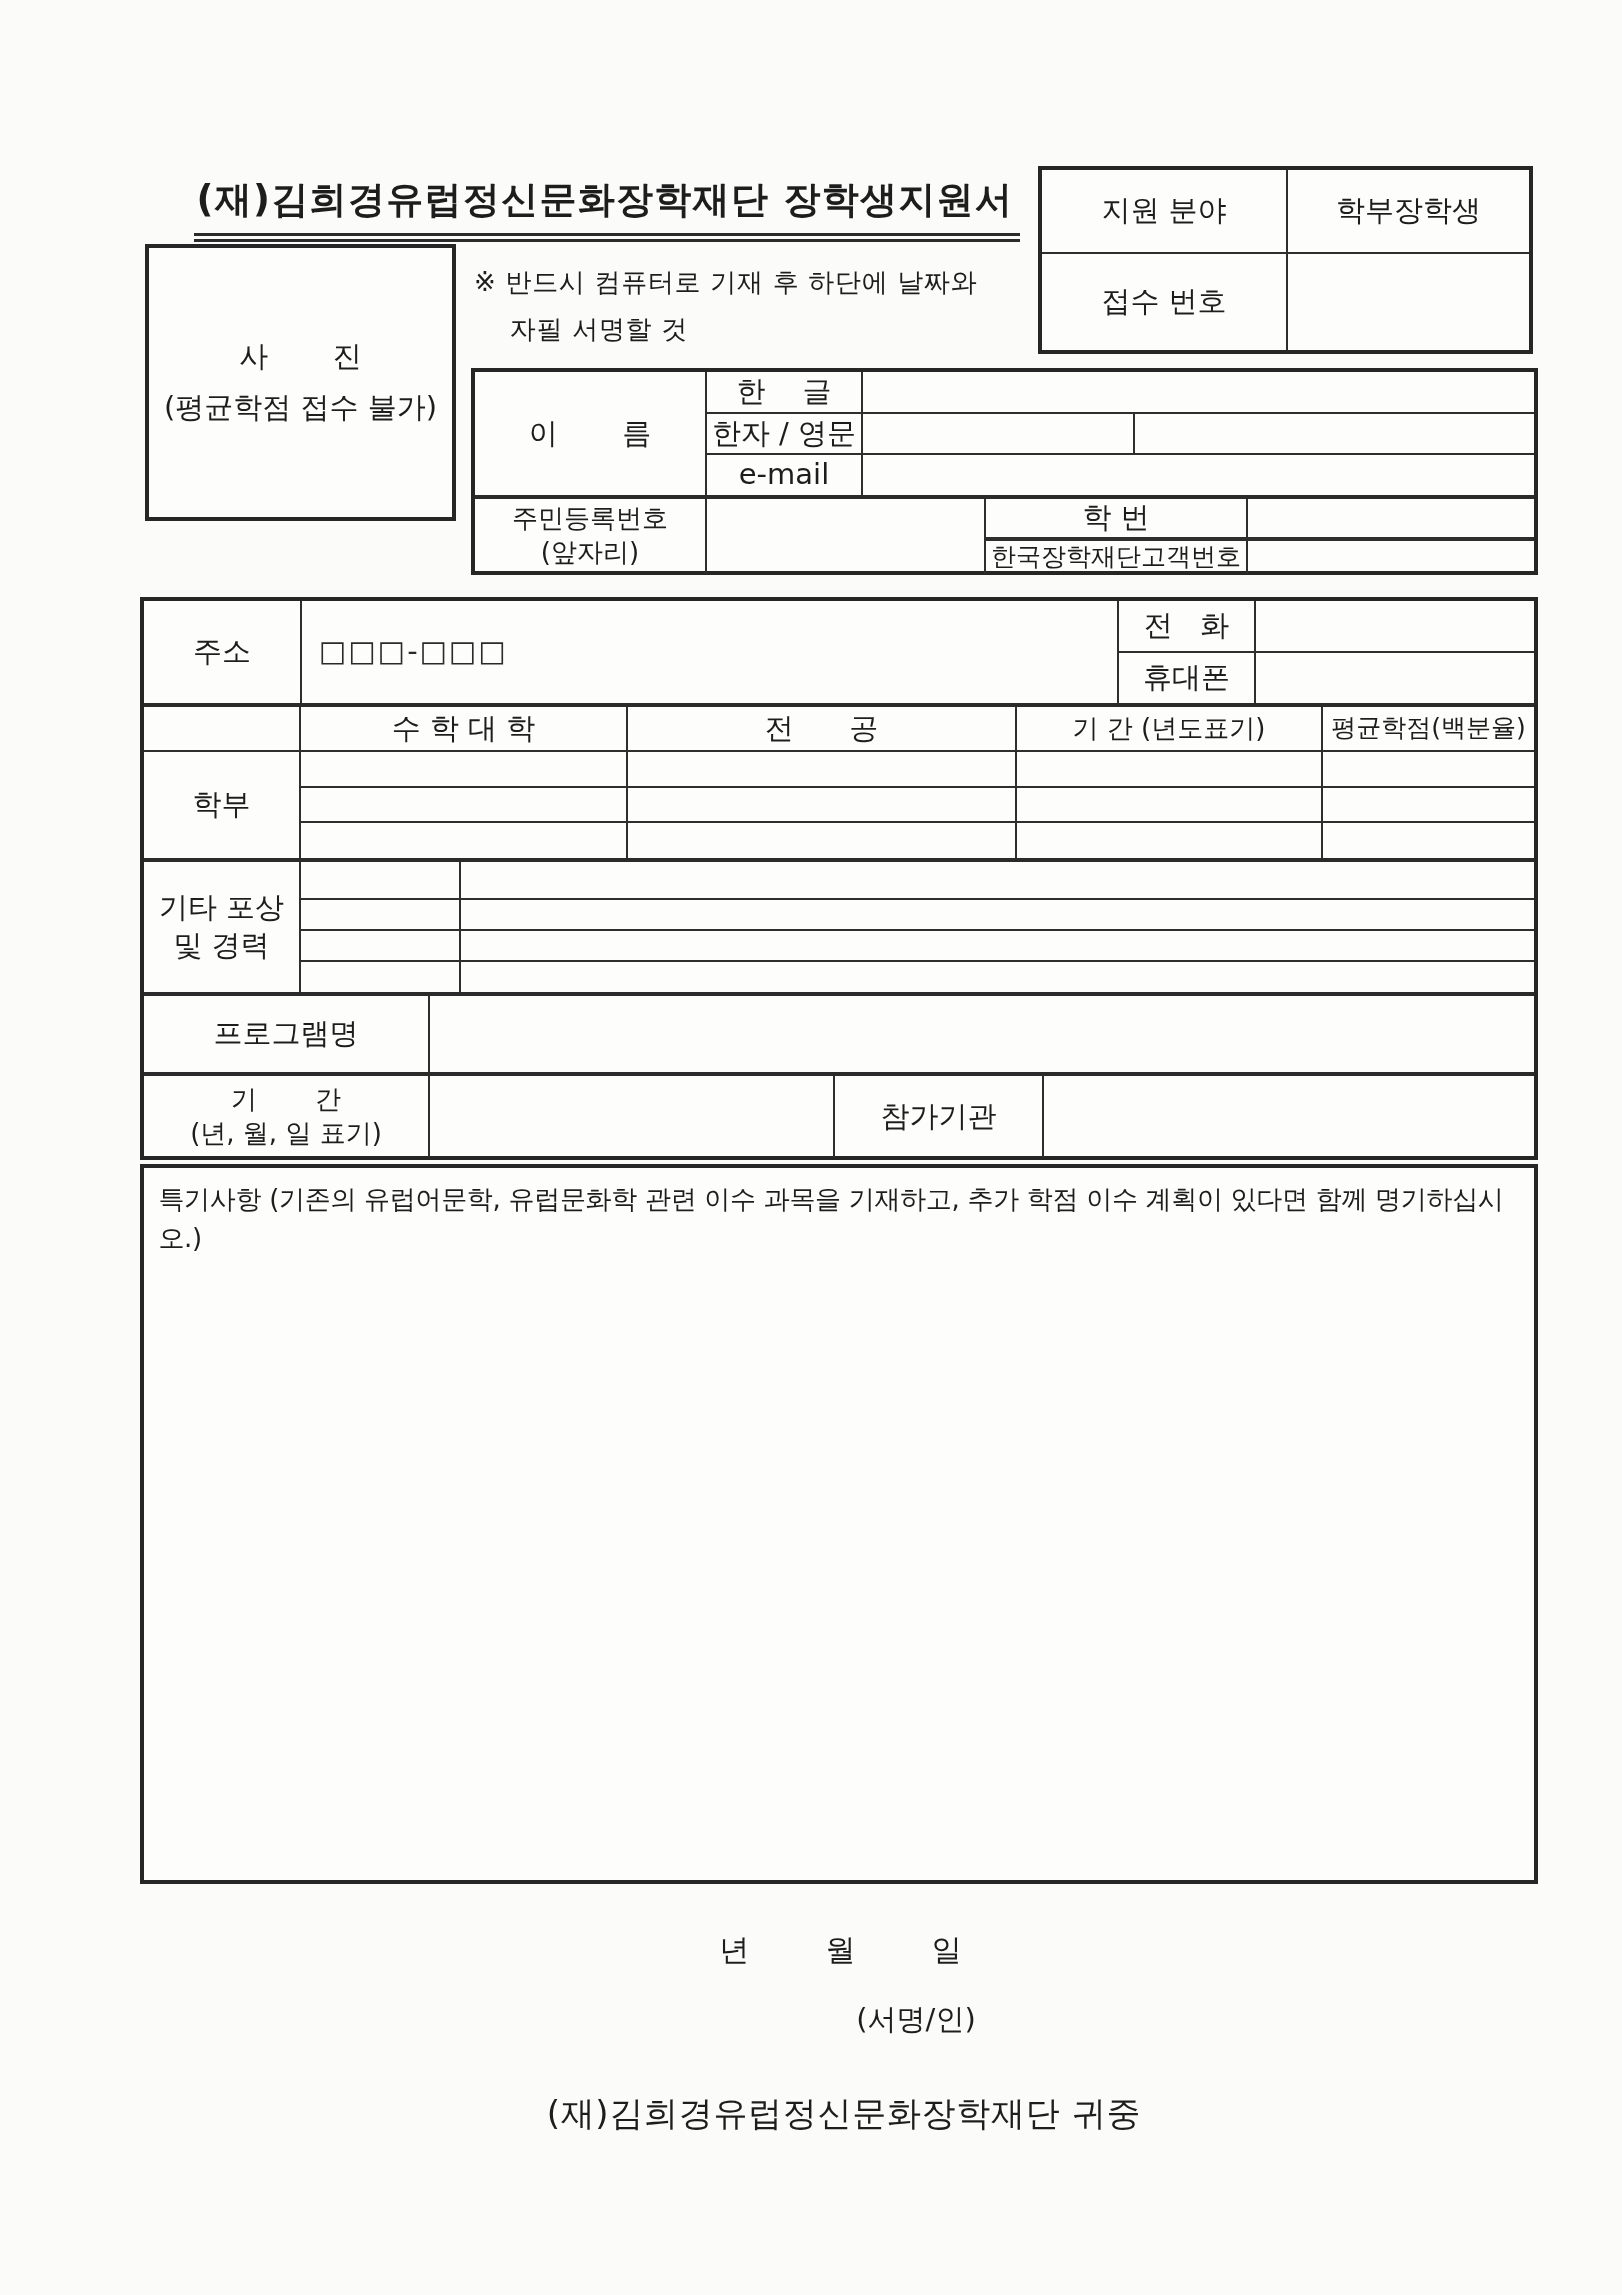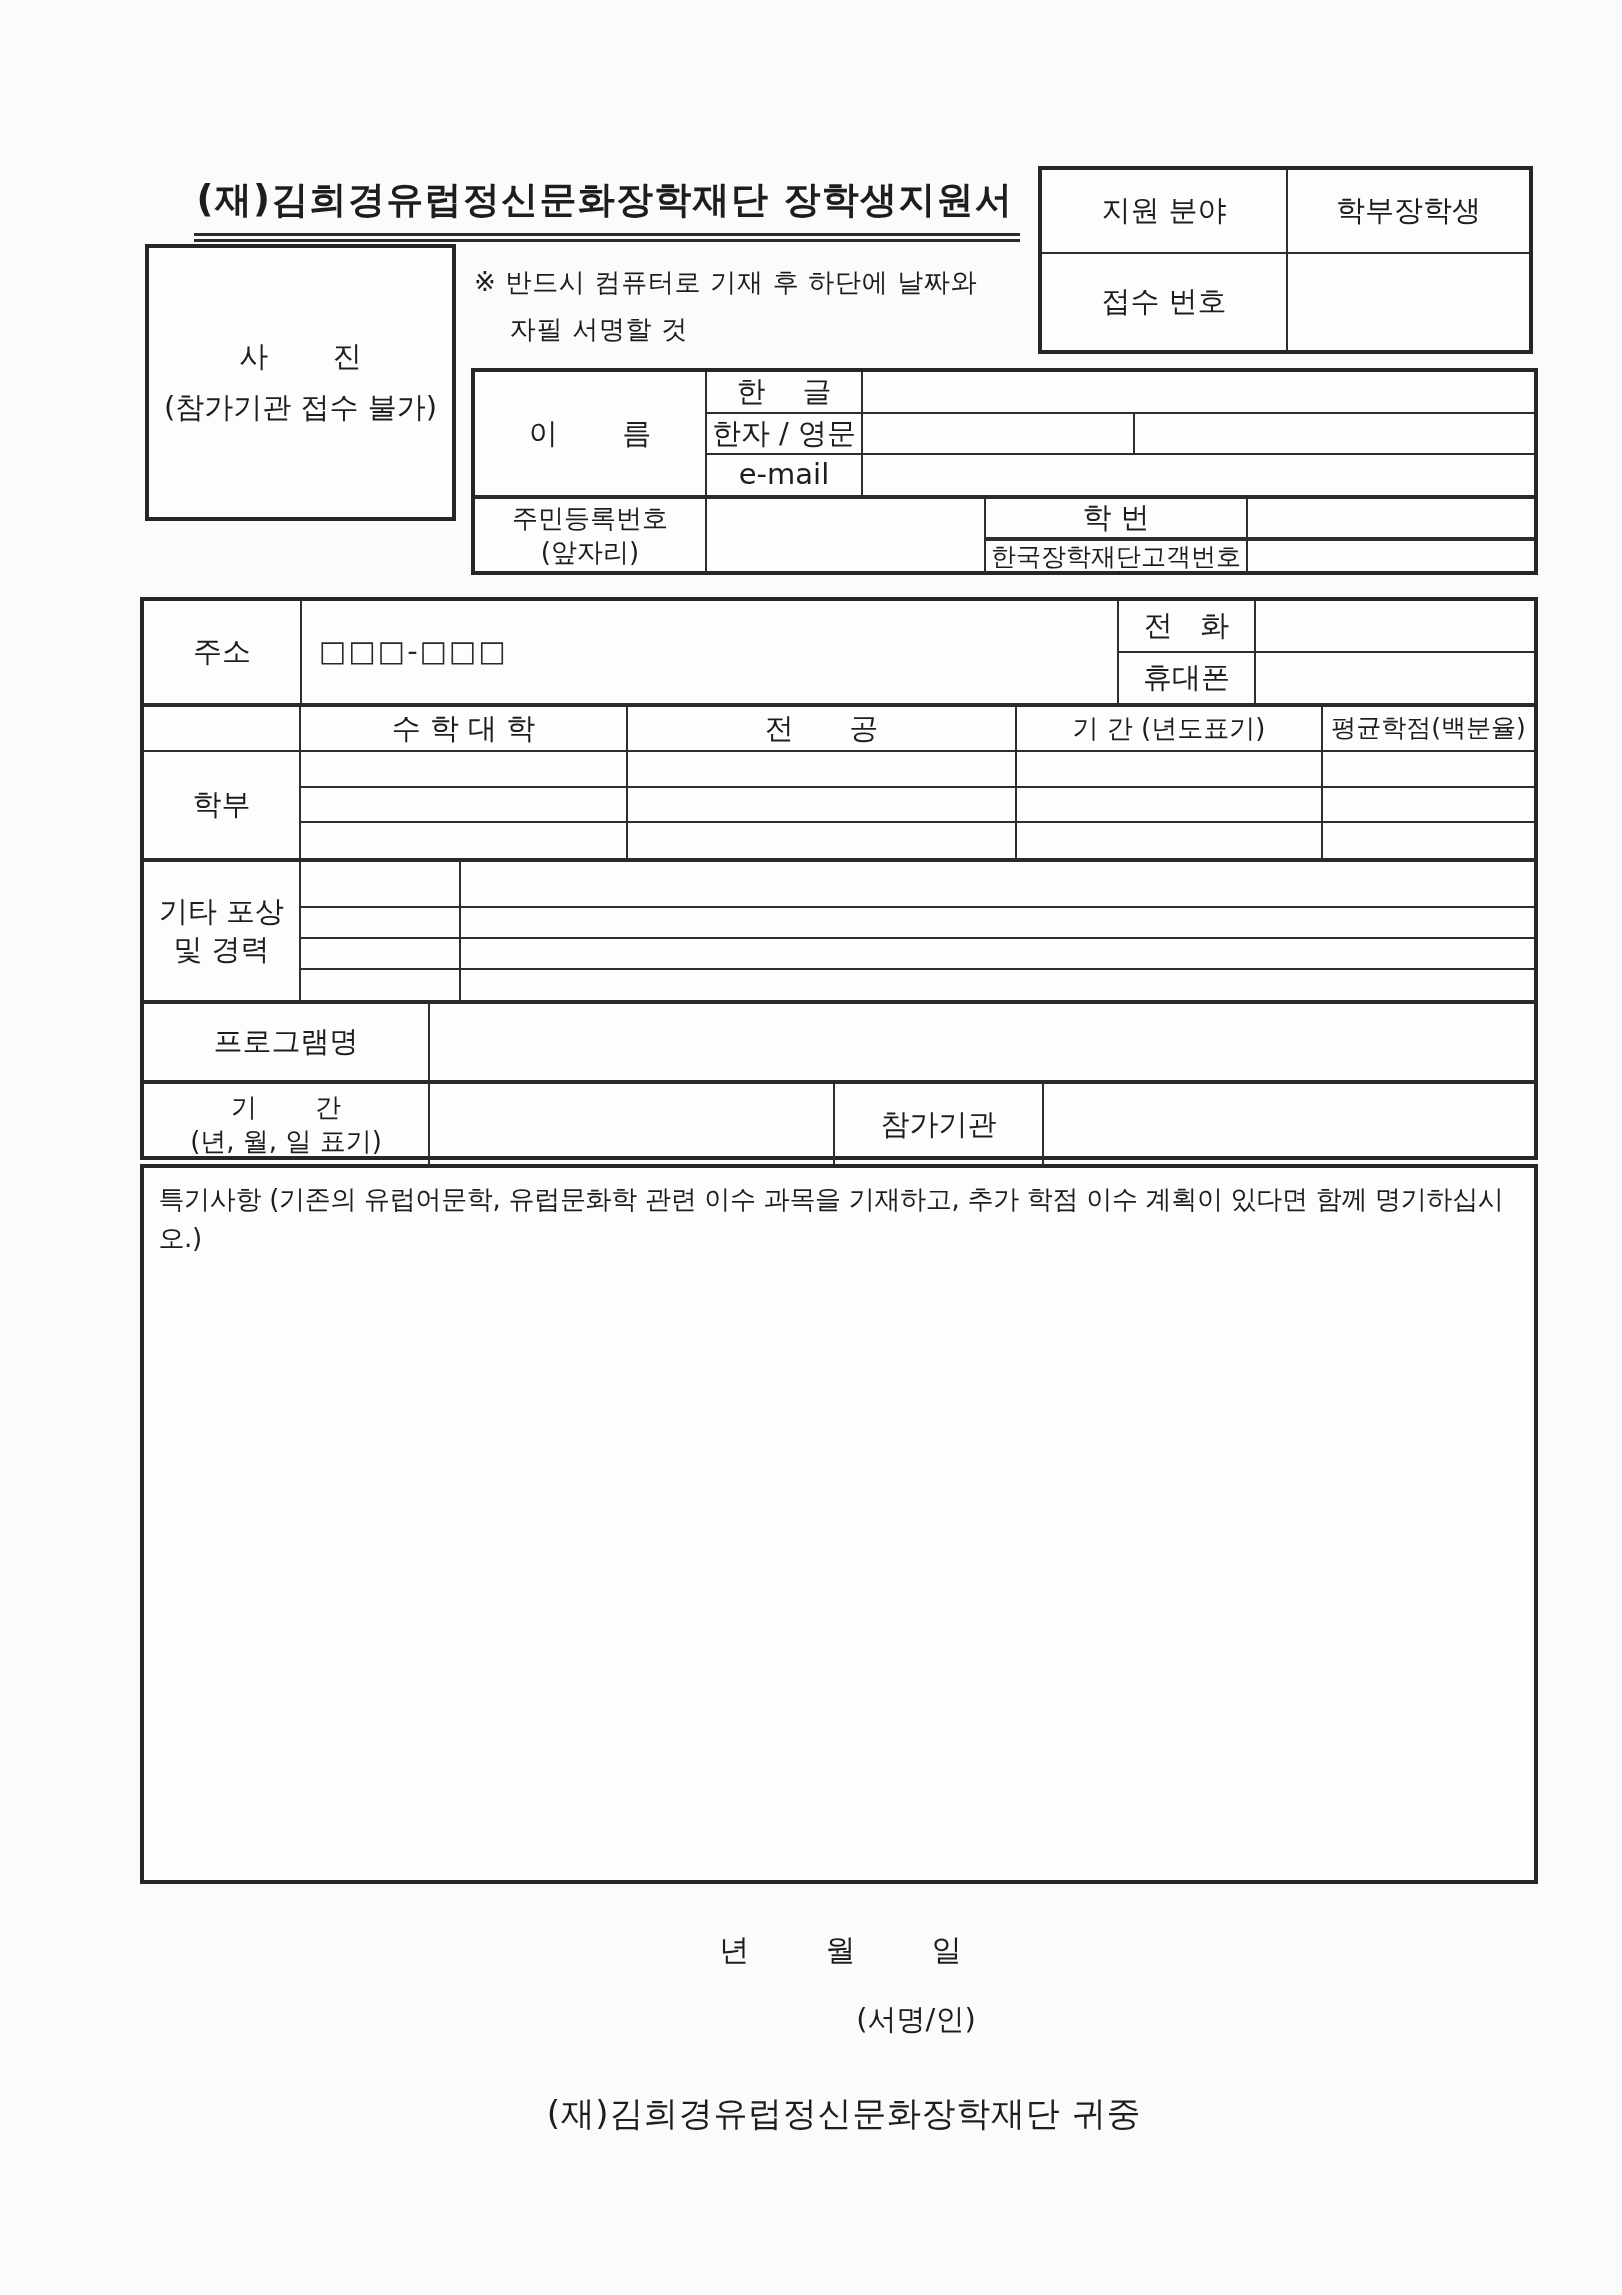--- a/index.html
+++ b/index.html
@@ -112,21 +112,21 @@
       <tr style="height:54%">
         <td>접수 번호</td>
         <td></td>
       </tr>
     </tbody>
       </table>
   </div>
 
   <div class="abs bordered photo-box">
     <div>사       진</div>
-    <div>(참가기관 접수 불가)</div>
+    <div>(평균학점 접수 불가)</div>
   </div>
 
   <div class="abs note">※ 반드시 컴퓨터로 기재 후 하단에 날짜와
     자필 서명할 것</div>
 
   <div class="abs bordered name-box">
     <table style="height:123px">
       <colgroup>
           <col style="width:231px">
           <col style="width:156px">
@@ -237,21 +237,21 @@
       </table>
     <div class="sep"></div>
 
     <table style="height:124px">
       <colgroup>
           <col style="width:156px">
           <col style="width:160px">
           <col>
         </colgroup>
       <tbody>
-          <tr style="height:45px">
+          <tr style="height:37px">
         <td rowspan="4" class="nb-b">기타 포상
 및 경력</td>
         <td></td>
         <td></td>
       </tr>
       <tr style="height:31px">
         <td></td>
         <td></td>
       </tr>
       <tr style="height:31px">

